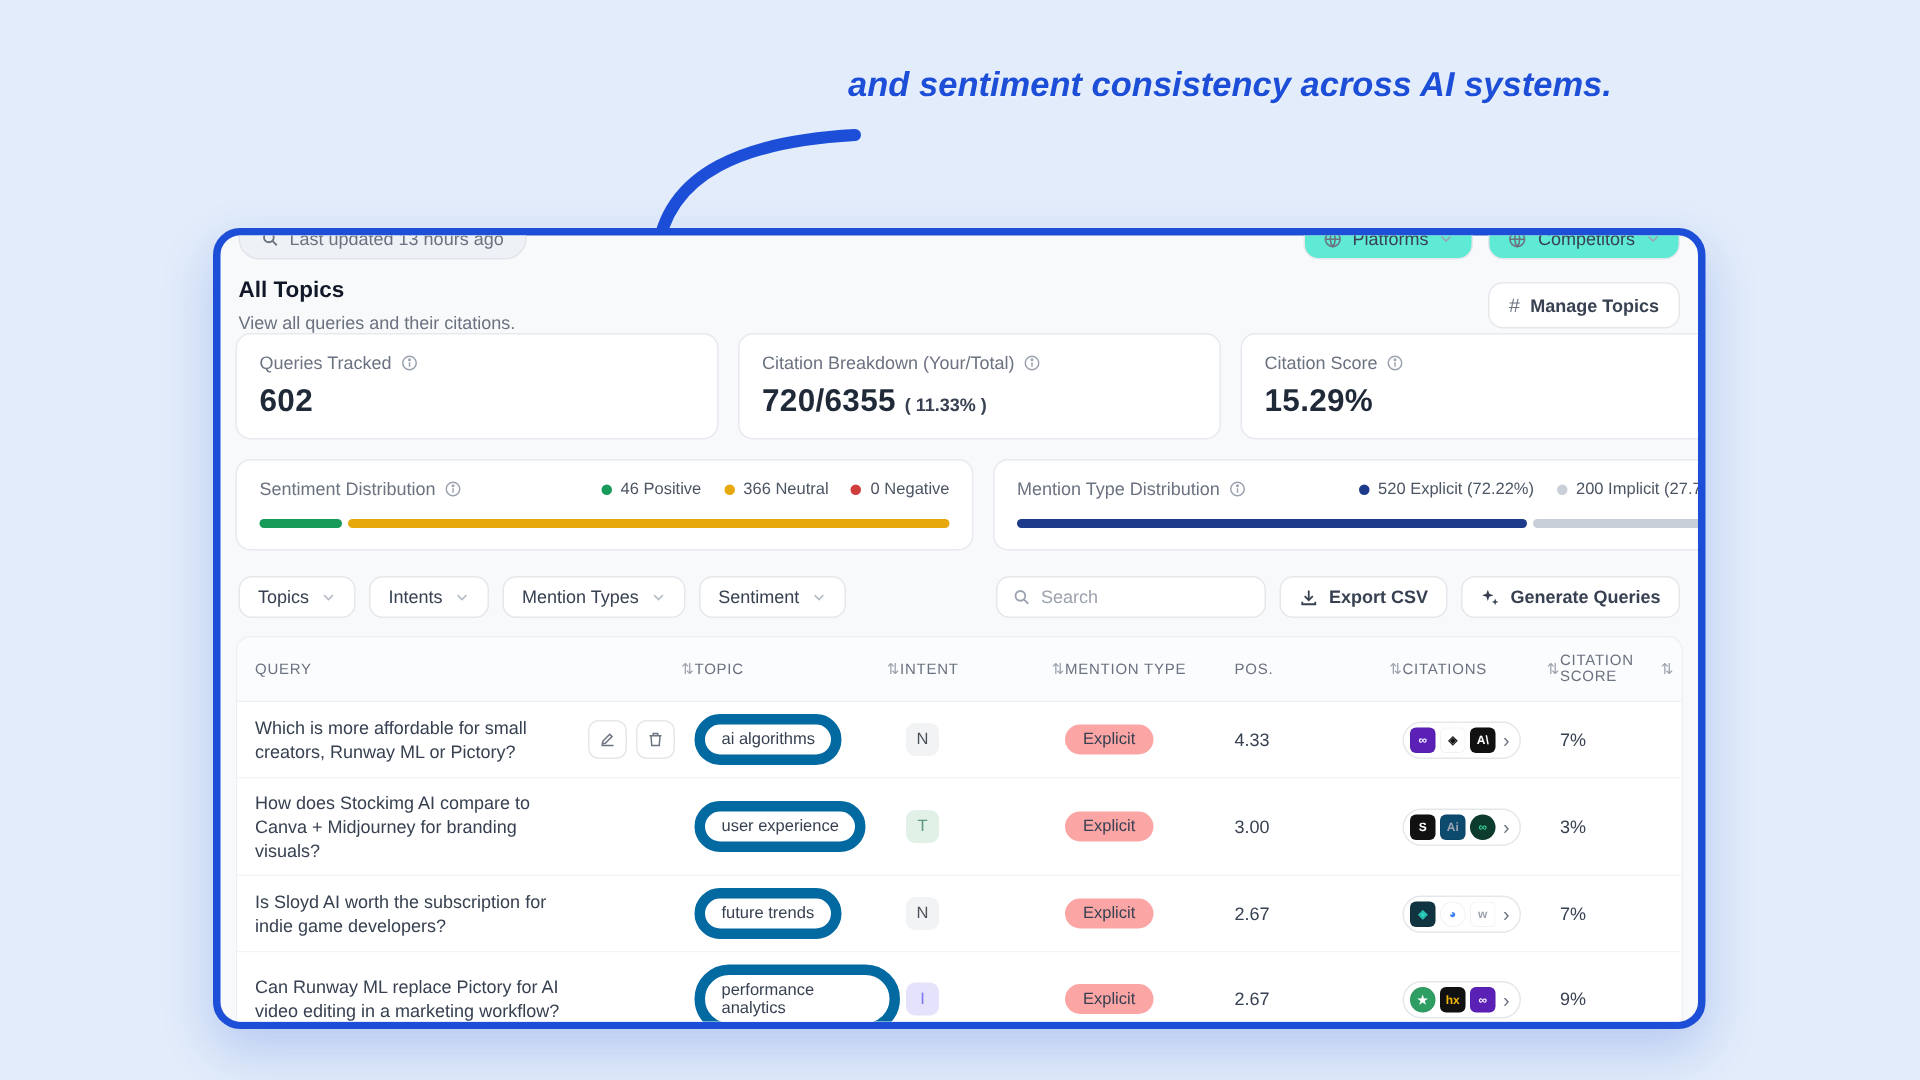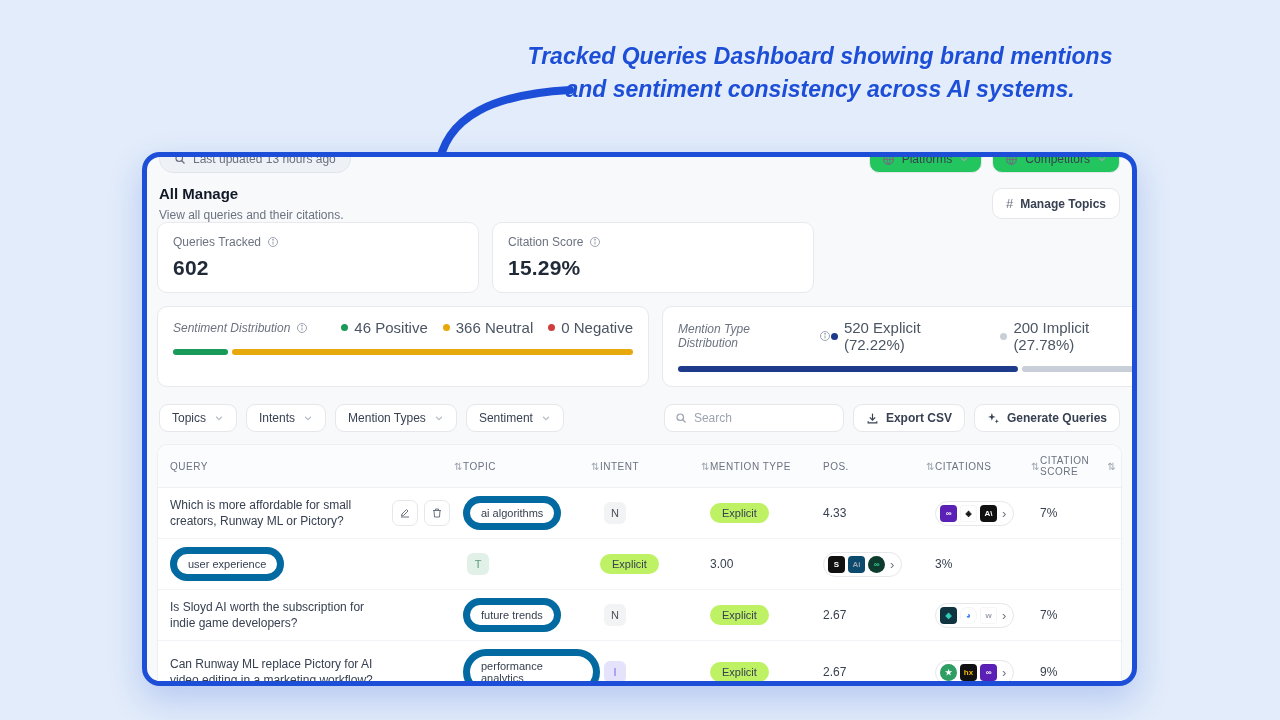--- a/index.html
+++ b/index.html
@@ -20,21 +20,21 @@
   
   .window { position:absolute; left:142px; top:152px; width:995px; height:534px;
     background:#f8f9fb; border:5px solid #1d4ed8; border-radius:18px;
     overflow:hidden; box-shadow:0 14px 34px rgba(29,78,216,.22); }
   .win-inner { padding:0 10px; }
 
   .topstrip { display:flex; justify-content:space-between; align-items:flex-start; margin-top:-12px; padding:0 2px; }
   .pill-updated { display:flex; align-items:center; gap:7px; background:#eef1f5; border:1px solid #e1e5ea;
     border-radius:999px; padding:6px 14px; font-size:12px; color:#6b7280; }
   .topstrip-right { display:flex; gap:10px; }
-  .top-btn { display:flex; align-items:center; gap:7px; background:#22c55e; border:1px solid #e5e7eb;
+  .top-btn { display:flex; align-items:center; gap:7px; background:#5eead4; border:1px solid #e5e7eb;
     border-radius:10px; padding:6px 12px; font-size:12px; color:#374151; cursor:pointer; }
 
   .header-row { display:flex; justify-content:space-between; align-items:center; margin:12px 2px 0; }
   .page-title { font-size:15px; font-weight:700; color:#111827; }
   .page-subtitle { font-size:12px; color:#6b7280; margin-top:6px; }
   .manage-btn { display:flex; align-items:center; gap:7px; background:#fff; border:1px solid #e5e7eb;
     border-radius:10px; padding:7px 13px; font-size:12px; font-weight:600; color:#374151; cursor:pointer; }
   .hash { color:#6b7280; font-weight:400; font-size:13px; }
 
   .card { background:#fff; border:1px solid #e7e9ee; border-radius:10px; }
@@ -42,23 +42,23 @@
   .stats-row { display:grid; grid-template-columns:322px 322px 336px; gap:13px; margin-top:0; }
   .stat-card { padding:12px 15px; }
   .stat-label { font-size:12px; color:#6b7280; display:flex; align-items:center; gap:6px; }
   .stat-value-line { margin-top:7px; display:flex; align-items:baseline; gap:6px; }
   .stat-value { font-size:21px; font-weight:700; color:#1f2937; letter-spacing:.2px; }
   .stat-suffix { font-size:12px; font-weight:700; color:#374151; }
 
   .dist-row { display:grid; grid-template-columns:492px 508px; gap:13px; margin-top:13px; }
   .dist-card { padding:12px 15px 14px; }
   .dist-head { display:flex; justify-content:space-between; align-items:center; }
-  .dist-label { font-size:12px; color:#6b7280; display:flex; align-items:center; gap:6px;font-style:italic; }
+  .dist-label { font-size:12px; color:#6b7280; display:flex; align-items:center; gap:6px; }
   .legend { display:flex; gap:15px; }
-  .legend-item { display:flex; align-items:center; gap:6px; font-size:15px; color:#4b5563; }
+  .legend-item { display:flex; align-items:center; gap:6px; font-size:11px; color:#4b5563; }
   .dot { width:7px; height:7px; border-radius:50%; flex:0 0 auto; }
   .bar { display:flex; gap:4px; margin-top:13px; }
   .bar-seg { height:6px; border-radius:99px; }
 
   .filter-row { display:flex; align-items:center; gap:9px; margin-top:17px; padding:0 2px; }
   .fpill { display:flex; align-items:center; gap:8px; background:#fff; border:1px solid #e5e7eb;
     border-radius:9px; padding:6px 12px; font-size:12px; color:#374151; cursor:pointer; }
   .spacer { flex:1; }
   .search-box { display:flex; align-items:center; gap:7px; background:#fff; border:1px solid #e5e7eb;
     border-radius:9px; padding:6px 10px; width:180px; }
@@ -80,37 +80,36 @@
   .actions { display:flex; gap:6px; }
   .action-btn { width:26px; height:26px; border:1px solid #e5e7eb; border-radius:7px; background:#fff;
     display:flex; align-items:center; justify-content:center; cursor:pointer; }
   .topic-pill { display:inline-block; border:7px solid #0369a1; border-radius:999px; padding:4px 11px;
     font-size:11px; color:#374151; background:#fff; justify-self:start; }
   .intent-badge { width:22px; height:22px; border-radius:6px; display:flex; align-items:center;
     justify-content:center; font-size:11px; margin-left:4px; }
   .intent-gray   { background:#f1f3f5; color:#495057; }
   .intent-green  { background:#e2f1e8; color:#5b9a78; }
   .intent-purple { background:#e4e3fb; color:#7674ee; }
-  .mention-pill { background:#bef264; border-radius:999px; padding:4px 12px; font-size:11px;
+  .mention-pill { background:#fca5a5; border-radius:999px; padding:4px 12px; font-size:11px;
     color:#374151; justify-self:start; }
   .pos, .score { font-size:12px; color:#374151; }
   .cite-pill { display:inline-flex; align-items:center; gap:3px; border:1px solid #e5e7eb;
     border-radius:999px; padding:3px 7px 3px 4px; background:#fff; justify-self:start; cursor:pointer; }
   .favicon { width:17px; height:17px; border-radius:4px; font-size:8px; font-weight:700;
     display:flex; align-items:center; justify-content:center;
     box-shadow:inset 0 0 0 .5px rgba(0,0,0,.07); overflow:hidden; }
   .favicon.circle { border-radius:50%; }
   .cite-chevron { color:#6b7280; font-size:13px; line-height:1; margin-left:2px; }
   svg.ic { display:block; }
 </style>
 </head>
 <body>
 
 <div class="caption">
-  <div>Tracked Queries Dashboard showing brand mentions</div>
   <div>and sentiment consistency across AI systems.</div>
 </div>
 
 <svg class="arrow-svg" width="190" height="140" viewBox="0 0 190 140">
   <path d="M182,10 C110,14 56,34 50,90" fill="none" stroke="#1d4ed8" stroke-width="8" stroke-linecap="round"></path>
   <polygon points="24,82 80,74 58,128" fill="#1d4ed8"></polygon>
 </svg>
 
 <div class="window">
   <div class="win-inner">
@@ -142,41 +141,55 @@
           <span>Competitors</span>
           <svg class="ic" width="10" height="10" viewBox="0 0 24 24" fill="none" stroke="#9ca3af" stroke-width="2.6">
               <polyline points="5,9 12,16 19,9"></polyline>
             </svg>
         </button>
       </div>
     </div>
 
     <div class="header-row">
       <div>
-        <div class="page-title">All Manage</div>
+        <div class="page-title">All Topics</div>
         <div class="page-subtitle">View all queries and their citations.</div>
       </div>
       <button class="manage-btn">
         <span class="hash">#</span>
         <span>Manage Topics</span>
       </button>
     </div>
 
     <div class="stats-row">
       <div class="card stat-card">
         <div class="stat-label">
           <span>Queries Tracked</span>
           <svg class="ic" width="12" height="12" viewBox="0 0 24 24" fill="none" stroke="#9ca3af" stroke-width="2">
               <circle cx="12" cy="12" r="9"></circle>
               <line x1="12" y1="11" x2="12" y2="17"></line>
               <circle cx="12" cy="7.5" r="1" fill="#9ca3af"></circle>
             </svg>
         </div>
         <div class="stat-value-line">
           <span class="stat-value">602</span>
+        </div>
+      </div>
+      <div class="card stat-card">
+        <div class="stat-label">
+          <span>Citation Breakdown (Your/Total)</span>
+          <svg class="ic" width="12" height="12" viewBox="0 0 24 24" fill="none" stroke="#9ca3af" stroke-width="2">
+              <circle cx="12" cy="12" r="9"></circle>
+              <line x1="12" y1="11" x2="12" y2="17"></line>
+              <circle cx="12" cy="7.5" r="1" fill="#9ca3af"></circle>
+            </svg>
+        </div>
+        <div class="stat-value-line">
+          <span class="stat-value">720/6355</span>
+          <span class="stat-suffix">( 11.33% )</span>
         </div>
       </div>
       <div class="card stat-card">
         <div class="stat-label">
           <span>Citation Score</span>
           <svg class="ic" width="12" height="12" viewBox="0 0 24 24" fill="none" stroke="#9ca3af" stroke-width="2">
               <circle cx="12" cy="12" r="9"></circle>
               <line x1="12" y1="11" x2="12" y2="17"></line>
               <circle cx="12" cy="7.5" r="1" fill="#9ca3af"></circle>
             </svg>
@@ -352,20 +365,23 @@
         <span class="cite-pill">
           <span class="favicon" style="background-color: rgb(91, 33, 182); color: rgb(255, 255, 255);">∞</span>
           <span class="favicon" style="background-color: rgb(255, 255, 255); color: rgb(17, 17, 17);">◈</span>
           <span class="favicon" style="background-color: rgb(17, 17, 17); color: rgb(255, 255, 255);">A\</span>
           <span class="cite-chevron">›</span>
         </span>
         <span class="score">7%</span>
       </div>
 
       <div class="tgrid trow">
+        <div class="query-cell">
+          <span class="qtext">How does Stockimg AI compare to Canva + Midjourney for branding visuals?</span>
+        </div>
         <span class="topic-pill">user experience</span>
         <span class="intent-badge intent-green">T</span>
         <span class="mention-pill">Explicit</span>
         <span class="pos">3.00</span>
         <span class="cite-pill">
           <span class="favicon" style="background-color: rgb(17, 17, 17); color: rgb(255, 255, 255);">S</span>
           <span class="favicon" style="background-color: #0c4a6e; color: rgb(156, 163, 175);">Ai</span>
           <span class="favicon circle" style="background-color: rgb(13, 59, 46); color: rgb(52, 211, 153);">∞</span>
           <span class="cite-chevron">›</span>
         </span>

